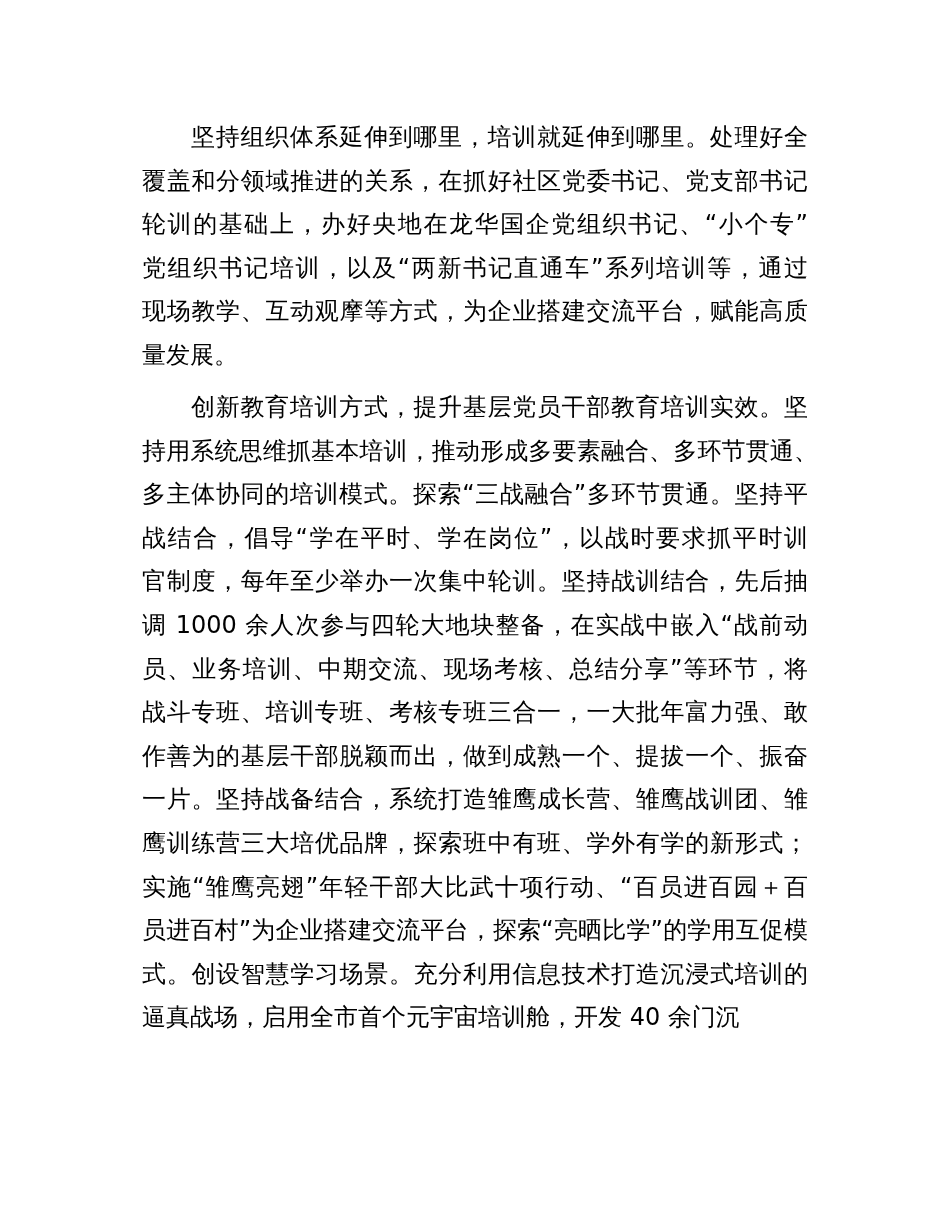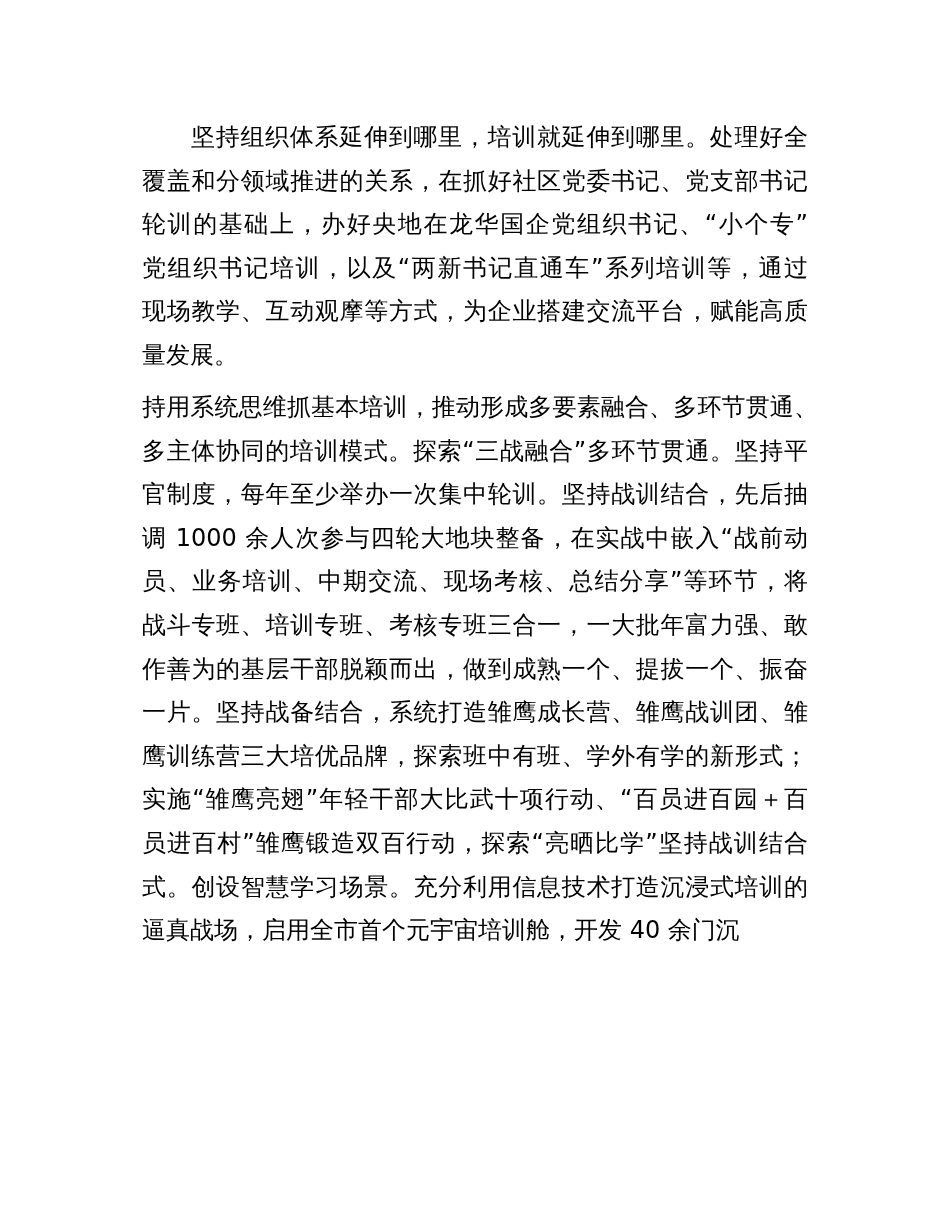--- a/index.html
+++ b/index.html
@@ -52,28 +52,30 @@
   <div class="para para-1">
     <div class="line first">坚持组织体系延伸到哪里，培训就延伸到哪里。处理好全</div>
     <div class="line">覆盖和分领域推进的关系，在抓好社区党委书记、党支部书记</div>
     <div class="line">轮训的基础上，办好央地在龙华国企党组织书记、“小个专”</div>
     <div class="line">党组织书记培训，以及“两新书记直通车”系列培训等，通过</div>
     <div class="line">现场教学、互动观摩等方式，为企业搭建交流平台，赋能高质</div>
     <div class="line last">量发展。</div>
   </div>
 
   <div class="para para-2">
+    <div class="line first">创新教育培训方式，提升基层党员干部教育培训实效。坚</div>
     <div class="line hang">持用系统思维抓基本培训，推动形成多要素融合、多环节贯通、</div>
     <div class="line">多主体协同的培训模式。探索“三战融合”多环节贯通。坚持平</div>
+    <div class="line">战结合，倡导“学在平时、学在岗位”，以战时要求抓平时训</div>
     <div class="line">官制度，每年至少举办一次集中轮训。坚持战训结合，先后抽</div>
     <div class="line">调 1000 余人次参与四轮大地块整备，在实战中嵌入“战前动</div>
     <div class="line">员、业务培训、中期交流、现场考核、总结分享”等环节，将</div>
     <div class="line">战斗专班、培训专班、考核专班三合一，一大批年富力强、敢</div>
     <div class="line">作善为的基层干部脱颖而出，做到成熟一个、提拔一个、振奋</div>
     <div class="line">一片。坚持战备结合，系统打造雏鹰成长营、雏鹰战训团、雏</div>
     <div class="line">鹰训练营三大培优品牌，探索班中有班、学外有学的新形式；</div>
     <div class="line">实施“雏鹰亮翅”年轻干部大比武十项行动、“百员进百园＋百</div>
-    <div class="line">员进百村”雏鹰锻造双百行动，探索“亮晒比学”坚持战训结合</div>
+    <div class="line">员进百村”为企业搭建交流平台，探索“亮晒比学”的学用互促模</div>
     <div class="line">式。创设智慧学习场景。充分利用信息技术打造沉浸式培训的</div>
     <div class="line last">逼真战场，启用全市首个元宇宙培训舱，开发 40 余门沉</div>
   </div>
 
 </div>
 
 </body></html>

